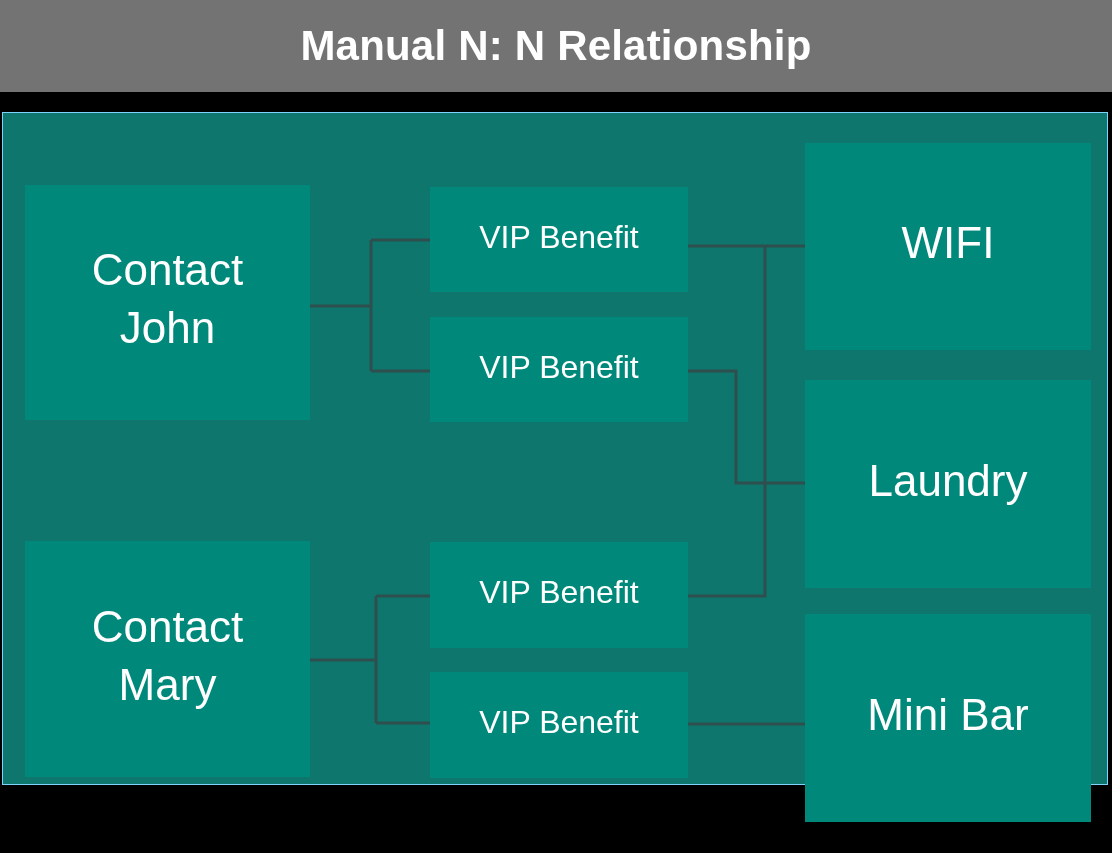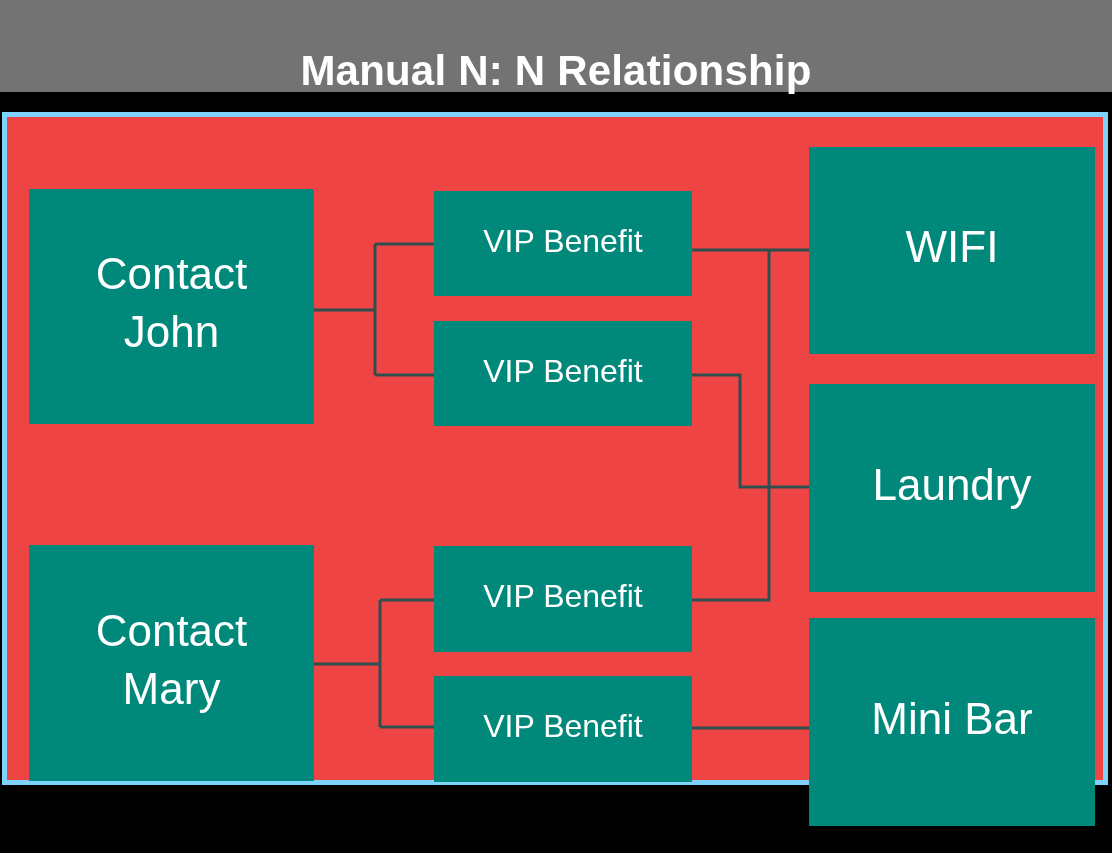--- a/index.html
+++ b/index.html
@@ -20,39 +20,39 @@
     background: #000000;
   }
   #title-bar {
     position: absolute;
     left: 0;
     top: 0;
     width: 1112px;
     height: 92px;
     background: #737373;
     display: flex;
-    align-items: flex-end;
+    align-items: center;
     justify-content: center;
   }
   #title-text {
     color: #ffffff;
     font-size: 42px;
     font-weight: bold;
     letter-spacing: 0.2px;
     line-height: 1;
     white-space: nowrap;
   }
   #canvas-frame {
     position: absolute;
     left: 2px;
     top: 112px;
     width: 1106px;
     height: 673px;
-    background: #ef4444;
-    border: 5px solid #7dd3fc;
+    background: #0f766e;
+    border: 1px solid #7dd3fc;
     box-sizing: border-box;
   }
   #diagram-svg {
     position: absolute;
     left: 0;
     top: 0;
   }
   .node-rect {
     fill: #00897b;
   }

